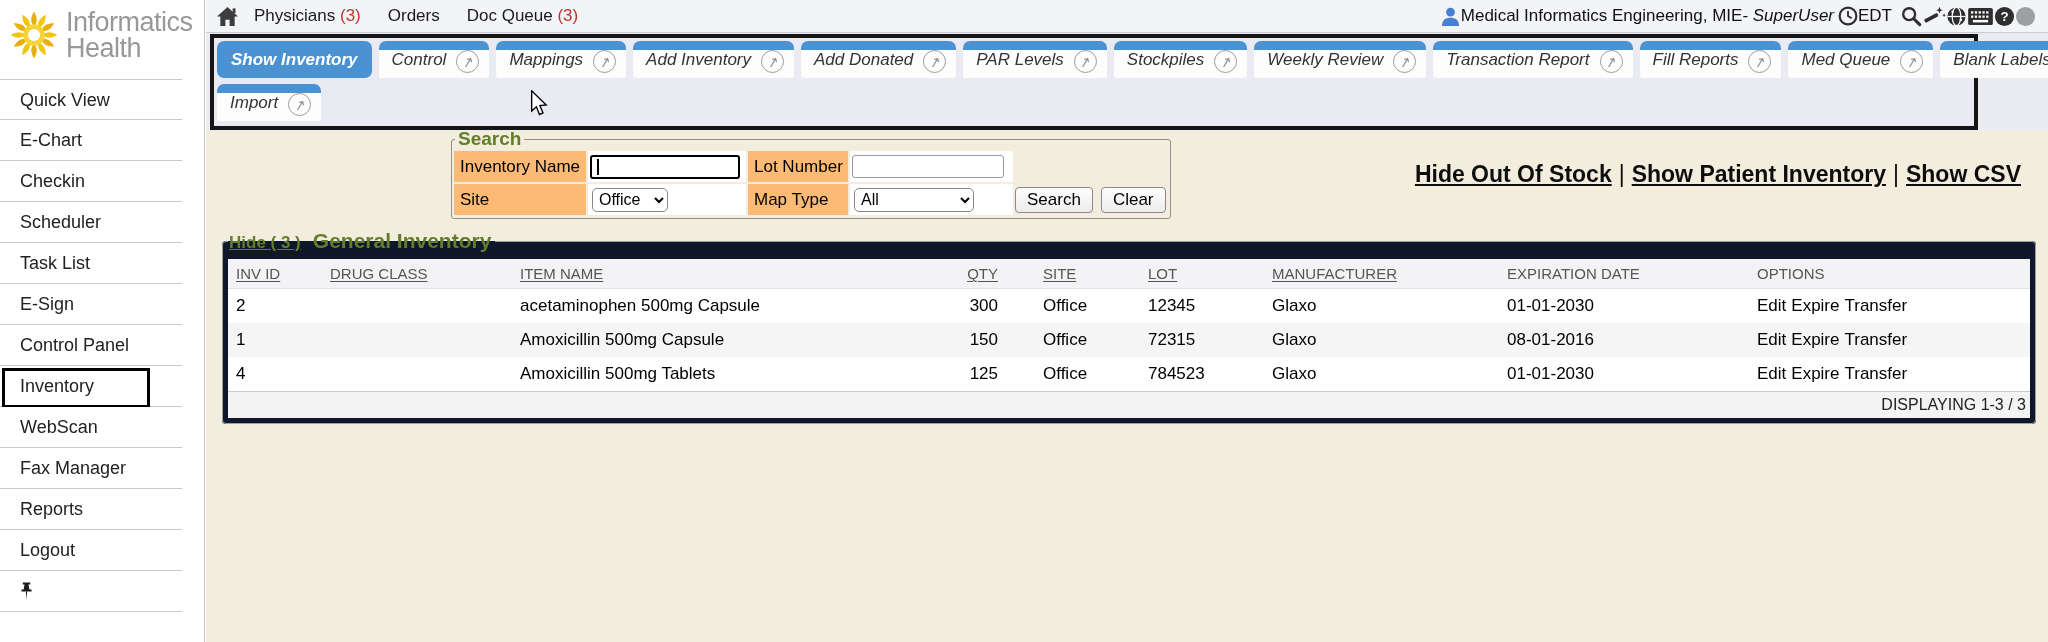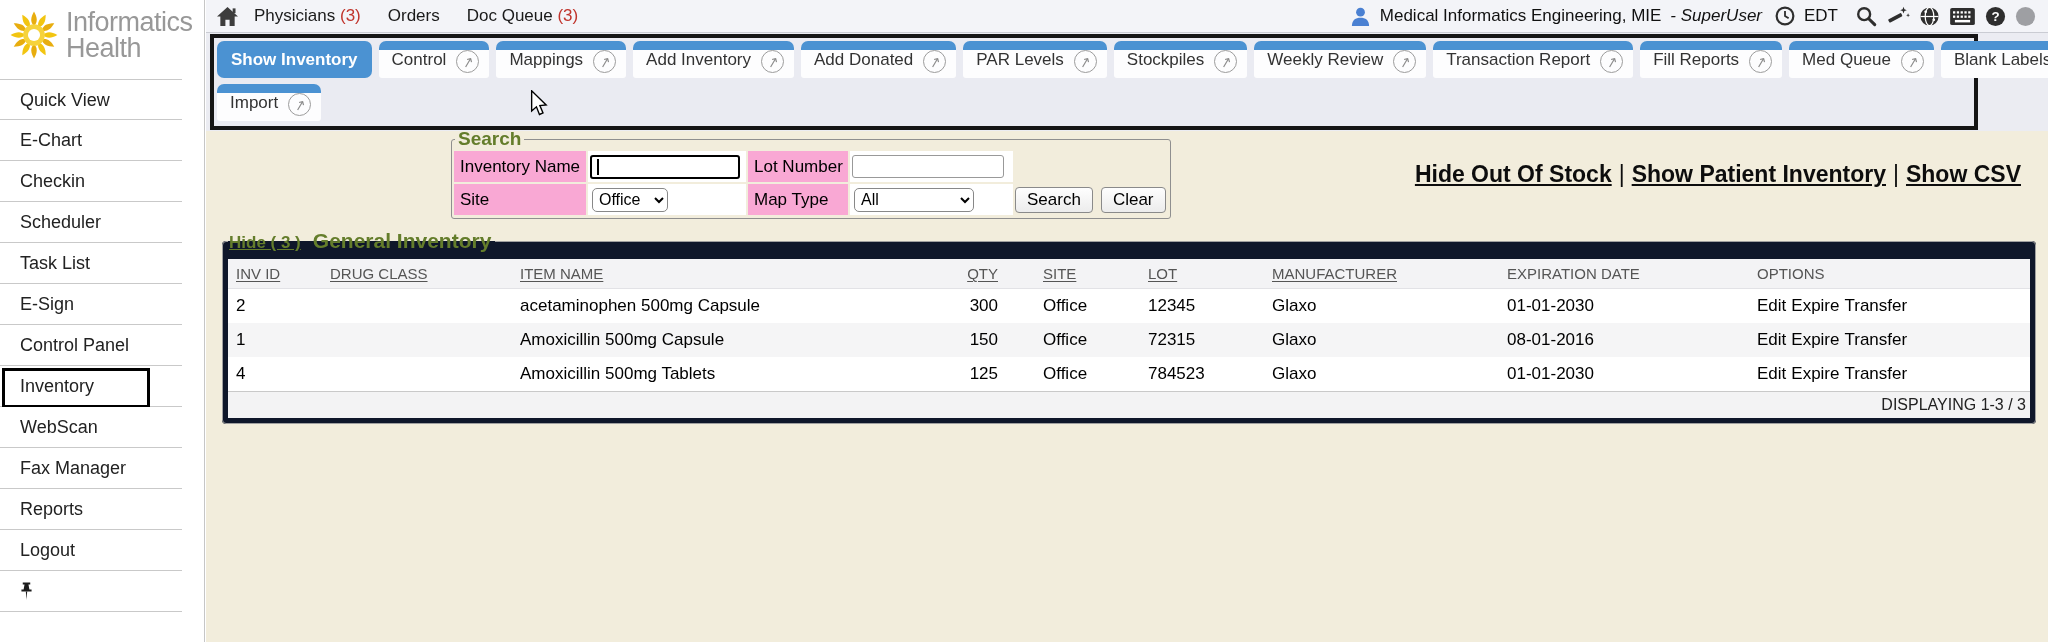--- a/index.html
+++ b/index.html
@@ -19,52 +19,52 @@
              border:3px solid #000; }
   .pin-row { height:41px; width:182px; border-bottom:1px solid #c9c9c9; display:flex; align-items:center;
              padding-left:19px; cursor:pointer; }
 
   
   .topbar { position:absolute; left:206px; top:0; width:1842px; height:33px; background:#f3f4f8;
             border-bottom:1px solid #caccd3; display:flex; align-items:center; padding:0 12px 0 10px; z-index:4; }
   .tb-nav { display:flex; gap:27px; margin-left:15px; font-size:17px; color:#1a1a1a; }
   .tb-nav-item { cursor:pointer; white-space:nowrap; }
   .tb-nav-item .count { color:#c0342c; }
-  .tb-right { margin-left:auto; display:flex; align-items:center; gap:9px; font-size:17px; color:#111; }
+  .tb-right { margin-left:auto; display:flex; align-items:center; font-size:17px; color:#111; }
   .tb-right .role { font-style:italic; margin-right:4px; }
   .tb-icon { display:flex; align-items:center; cursor:pointer; }
 
   
   .band { position:absolute; left:206px; top:33px; width:1842px; height:98px; background:#ebecf2; z-index:5; }
   .frame { position:absolute; left:4px; top:1px; width:1768px; height:96px; border:4px solid #151515;
            background:#eaebf2; padding:3px 0 0 3px; }
   .tabrow { display:flex; gap:7px; align-items:flex-start; }
   .tabrow + .tabrow { margin-top:6px; }
-  .tab { cursor:pointer; flex:0 0 auto; }
+  .tab { cursor:pointer; flex:0 0 auto;font-style:italic; }
   .tab .strip { height:9px; background:#4b92d2; border-radius:7px 7px 0 0; }
   .tab .tbody { height:28px; background:#fdfdfe; border-radius:0 0 3px 3px; display:flex; 
                 padding:0 10px 0 13px; gap:10px; }
   .tab .tlabel { font-size:17px; color:#333; white-space:nowrap; }
   .tab.active { background:#4b92d2; border-radius:7px; height:37px; display:flex; align-items:center; padding:0 14px; }
   .tab.active .tlabel { color:#fff; font-weight:bold; }
   .ext-icon { width:23px; height:23px; border:1.5px solid #9c9c9c; border-radius:50%; display:flex;
               align-items:center; justify-content:center; color:#8d8d8d; font-size:14px;
               font-family:"DejaVu Sans", sans-serif; background:#fdfdfe; cursor:pointer; }
   .ext-icon span { transform:rotate(-14deg); display:block; }
 
   
   .main { position:absolute; left:206px; top:131px; width:1842px; height:511px; background:#f2eddc;
           overflow:hidden; z-index:1; }
 
   
   .search-fs { position:absolute; left:245px; top:-3px; width:710px; border:1px solid #8f8f8f;
                border-radius:3px; padding:1px 2px 3px; background:#f2eddc; }
   .search-fs legend { color:#647d2b; font-weight:bold; font-size:19px; padding:0 3px; margin-left:1px; }
   .sgrid { display:grid; grid-template-columns:132px 158px 100px 163px 1fr; grid-auto-rows:31px; gap:2px; }
-  .slabel { background:#f9a8d4; display:flex; align-items:center; padding-left:6px; font-size:17px; color:#000; }
+  .slabel { background:#fdba74; display:flex; align-items:center; padding-left:6px; font-size:17px; color:#000; }
   .sval { background:#fff; display:flex; align-items:center; padding-left:2px; position:relative; }
   .input-wrap { position:relative; display:inline-flex; align-items:center; }
   input.search-input { height:24px; width:150px; border:2.5px solid #000; border-radius:3px; font-size:16px;
                        padding:0 4px; outline:none; }
   input.plain-input { height:23px; width:152px; border:1.5px solid #999; border-radius:3px; font-size:16px;
                       padding:0 4px; outline:none; }
   .caret { position:absolute; left:7px; top:4px; width:1.5px; height:16px; background:#000; }
   select.sselect { font-size:16px; height:24px; border:1px solid #888; border-radius:5px; background:#fff;
                    padding:0 2px; margin-left:2px; }
   #site-select { width:76px; }

